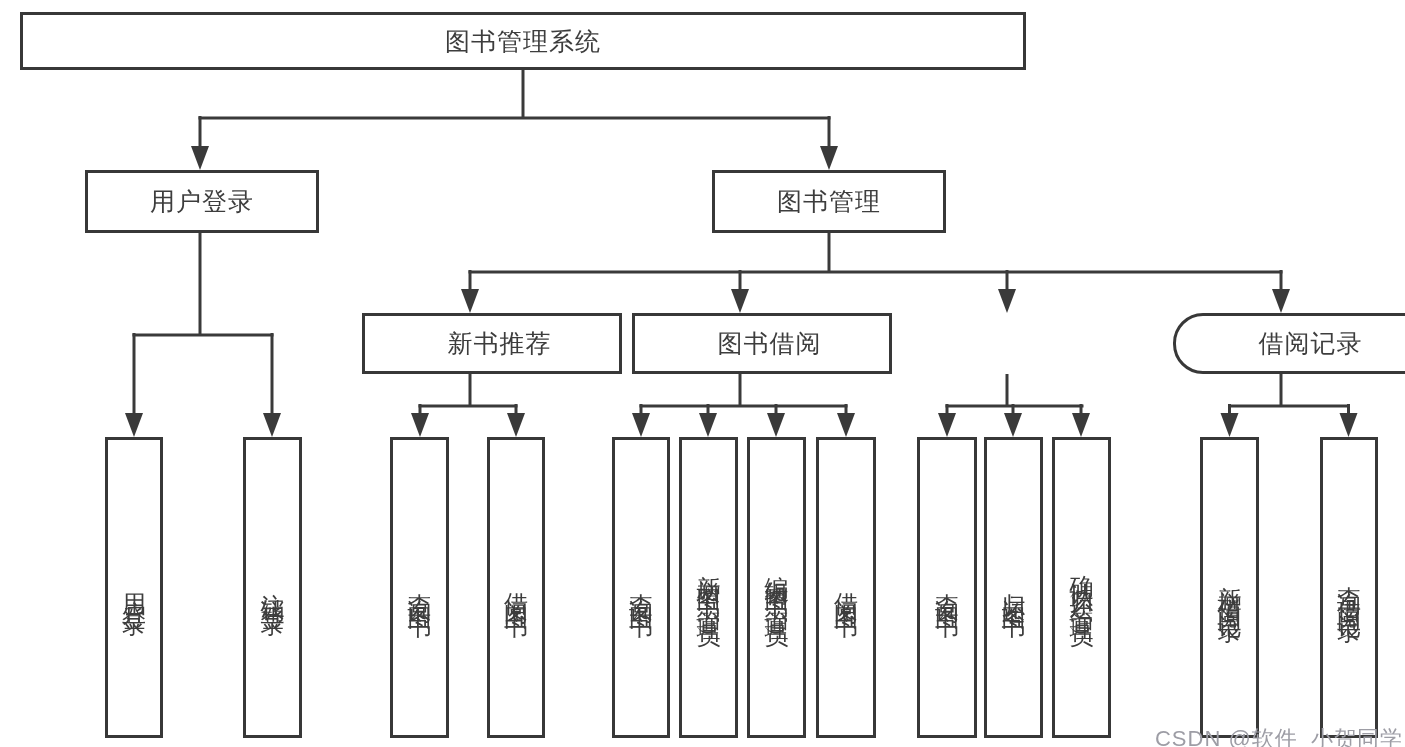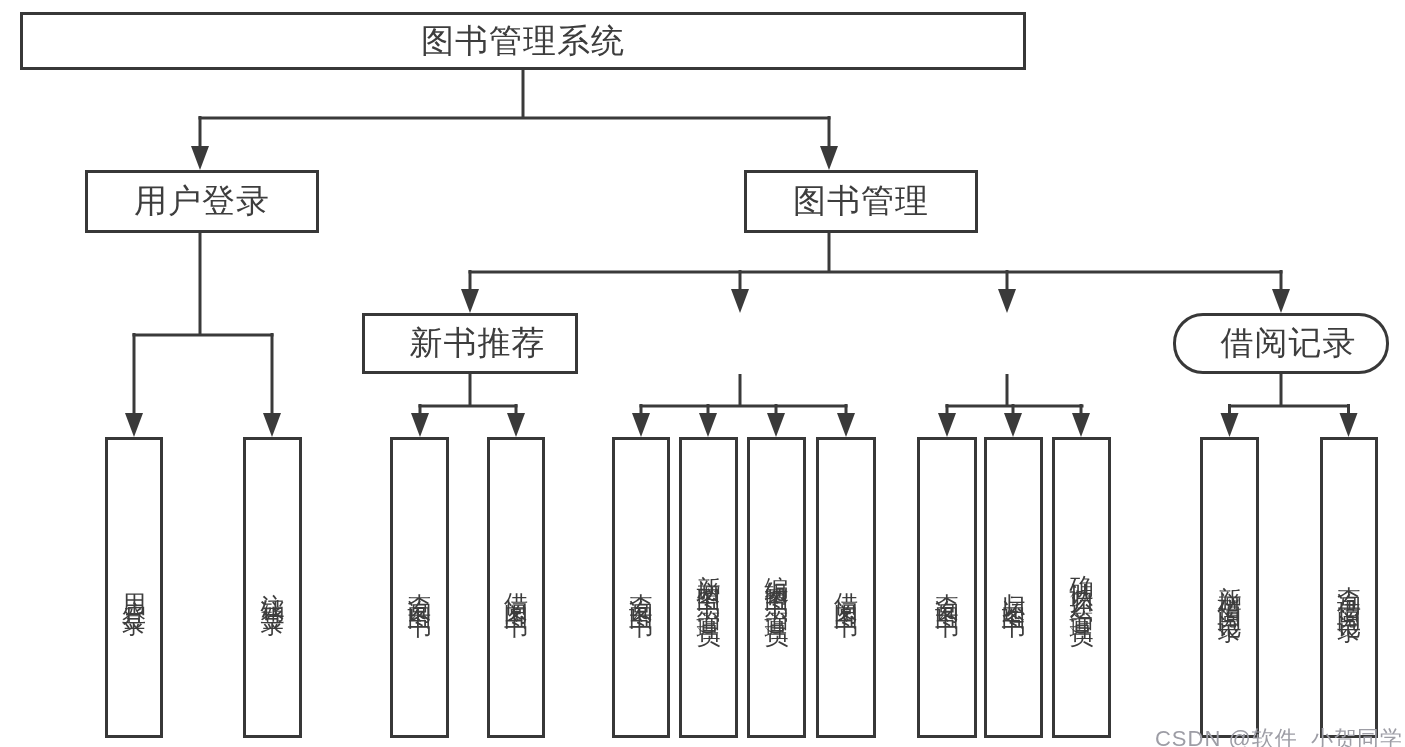--- a/index.html
+++ b/index.html
@@ -7,24 +7,24 @@
     position:relative;width:1405px;height:747px;background:#ffffff;
     font-family:"Liberation Sans","DejaVu Sans",sans-serif;
     overflow:hidden;color:#3d3d3d;
   }
   .wires{position:absolute;left:0;top:0;z-index:1;}
   .box{
     position:absolute;box-sizing:border-box;background:#ffffff;
     border:3px solid #383838;display:flex;align-items:center;justify-content:center;
     z-index:2;color:#3d3d3d;
   }
-  .hlabel{font-size:33px;letter-spacing:1px;white-space:nowrap;}
+  .hlabel{font-size:25px;letter-spacing:1px;white-space:nowrap;}
   .root{left:20px;top:12px;width:1006px;height:58px;}
   .lvl2{top:170px;height:63px;width:234px;}
-  .lvl3{top:313px;height:61px;width:216px;padding-left:15px;}
+  .lvl3{top:313px;height:61px;width:260px;padding-left:15px;}
   .vbox{top:437px;height:301px;}
   .vbox .vtext{
     writing-mode:vertical-rl;text-orientation:mixed;
     font-size:24px;letter-spacing:7px;line-height:1;white-space:nowrap;
   }
   .watermark{
     position:absolute;right:2px;bottom:-7px;z-index:5;
     font-size:22px;color:#9d9da5;letter-spacing:1px;white-space:nowrap;
   }
 </style>
@@ -94,23 +94,24 @@
       <line x1="1229.5" y1="404" x2="1229.5" y2="416"></line>
       <polygon points="1220.5,413 1238.5,413 1229.5,437" stroke="none"></polygon>
       <line x1="1348.5" y1="404" x2="1348.5" y2="416"></line>
       <polygon points="1339.5,413 1357.5,413 1348.5,437" stroke="none"></polygon>
     </g>
   </svg>
 
   <div class="box root hlabel">图书管理系统</div>
 
   <div class="box lvl2 hlabel" style="left:85px;">用户登录</div>
-  <div class="box lvl2 hlabel" style="left:712px;margin-left:32px;">图书管理</div>
+  <div class="box lvl2 hlabel" style="left:712px;">图书管理</div>
 
   <div class="box lvl3 hlabel" style="left:362px;">新书推荐</div>
+  <div class="box lvl3 hlabel" style="left:632px;">图书借阅</div>
   <div class="box lvl3 hlabel" style="left:1173px;border-radius:30px;">借阅记录</div>
 
   <div class="box vbox" style="left:105px;width:58px;">
     <span class="vtext">用户登录</span>
   </div>
   <div class="box vbox" style="left:243px;width:59px;">
     <span class="vtext">注销登录</span>
   </div>
 
   <div class="box vbox" style="left:390px;width:59px;">

